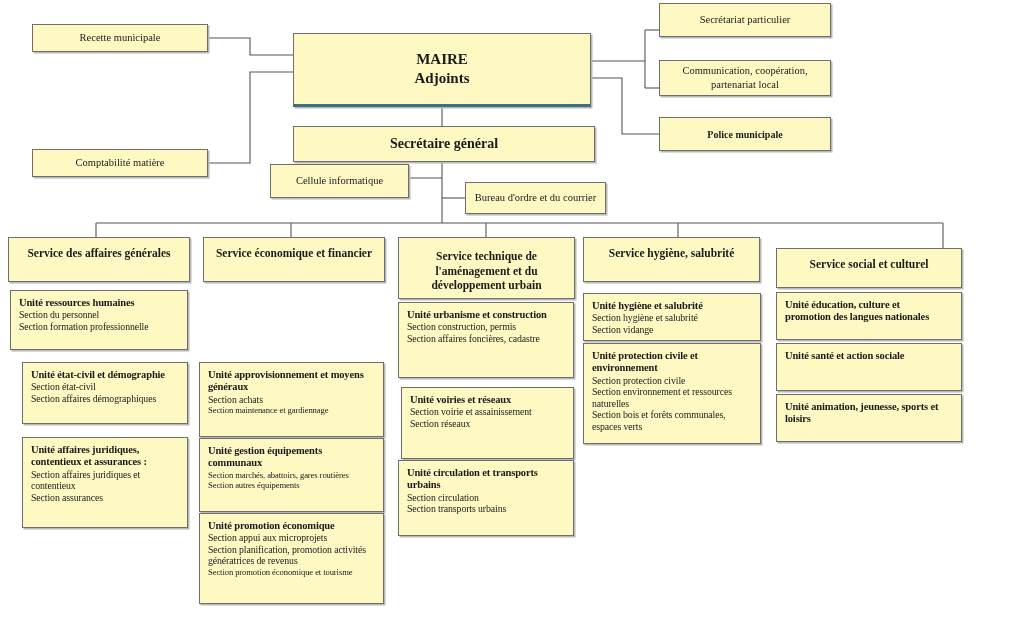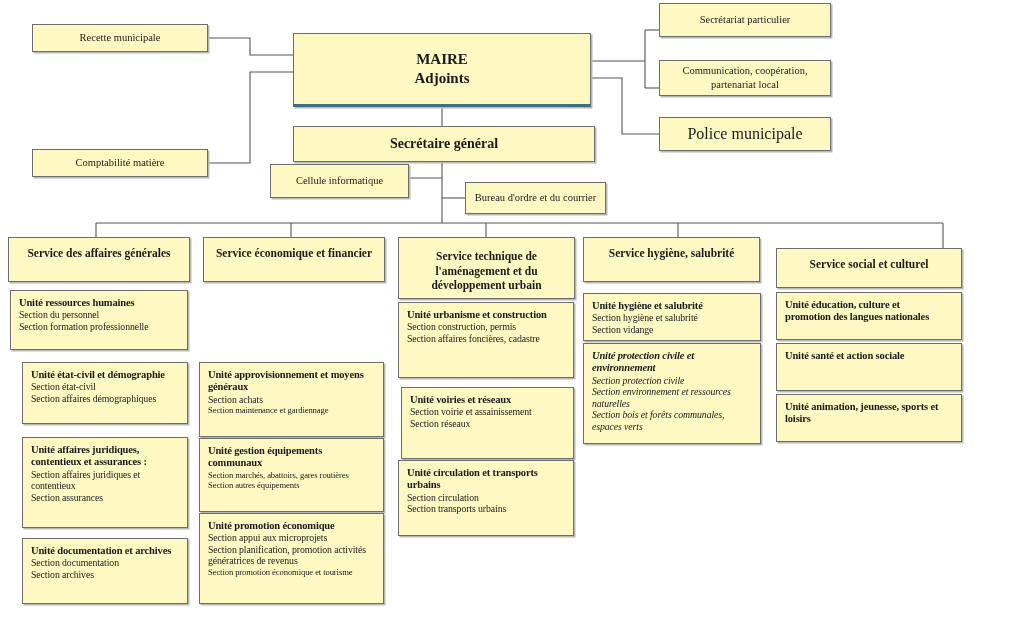--- a/index.html
+++ b/index.html
@@ -77,22 +77,22 @@
   #secgen {
     font-size: 14px;
     font-weight: bold;
   }
   .plain {
     font-size: 10.5px;
     font-weight: normal;
     line-height: 1.3;
   }
   .plain-b {
-    font-size: 16px;
-    font-weight: normal;
+    font-size: 10px;
+    font-weight: bold;
   }
   .service {
     font-size: 11.5px;
     font-weight: bold;
     line-height: 1.28;
     padding-top: 8px;
   }
   .service.tall { padding-top: 11px; }
 </style>
 </head>
@@ -203,25 +203,20 @@
     <span class="sub">Section état-civil</span>
     <span class="sub">Section affaires démographiques</span>
   </div>
 
   <div class="box unit" style="left:22px; top:437px; width:166px; height:91px;">
     <span class="ttl">Unité affaires juridiques, contentieux et assurances :</span>
     <span class="sub">Section affaires juridiques et contentieux</span>
     <span class="sub">Section assurances</span>
   </div>
 
-  <div class="box unit" style="left:22px; top:538px; width:166px; height:66px;">
-    <span class="ttl">Unité documentation et archives</span>
-    <span class="sub">Section documentation</span>
-    <span class="sub">Section archives</span>
-  </div>
 
 
   <div class="box unit" style="left:199px; top:362px; width:185px; height:75px;">
     <span class="ttl">Unité approvisionnement et moyens généraux</span>
     <span class="sub">Section achats</span>
     <span class="sub small">Section maintenance et gardiennage</span>
   </div>
 
   <div class="box unit" style="left:199px; top:438px; width:185px; height:74px;">
     <span class="ttl">Unité gestion équipements communaux</span>
@@ -253,21 +248,21 @@
     <span class="sub">Section circulation</span>
     <span class="sub">Section transports urbains</span>
   </div>
 
   <div class="box unit" style="left:583px; top:293px; width:178px; height:48px;">
     <span class="ttl">Unité hygiène et salubrité</span>
     <span class="sub">Section hygiène et salubrité</span>
     <span class="sub">Section vidange</span>
   </div>
 
-  <div class="box unit" style="left:583px; top:343px; width:178px; height:101px;font-style:italic;">
+  <div class="box unit" style="left:583px; top:343px; width:178px; height:101px;">
     <span class="ttl">Unité protection civile et environnement</span>
     <span class="sub">Section protection civile</span>
     <span class="sub">Section environnement et ressources naturelles</span>
     <span class="sub">Section bois et forêts communales, espaces verts</span>
   </div>
 
   <div class="box unit" style="left:776px; top:292px; width:186px; height:48px;">
     <span class="ttl">Unité éducation, culture et promotion des langues nationales</span>
   </div>
 

